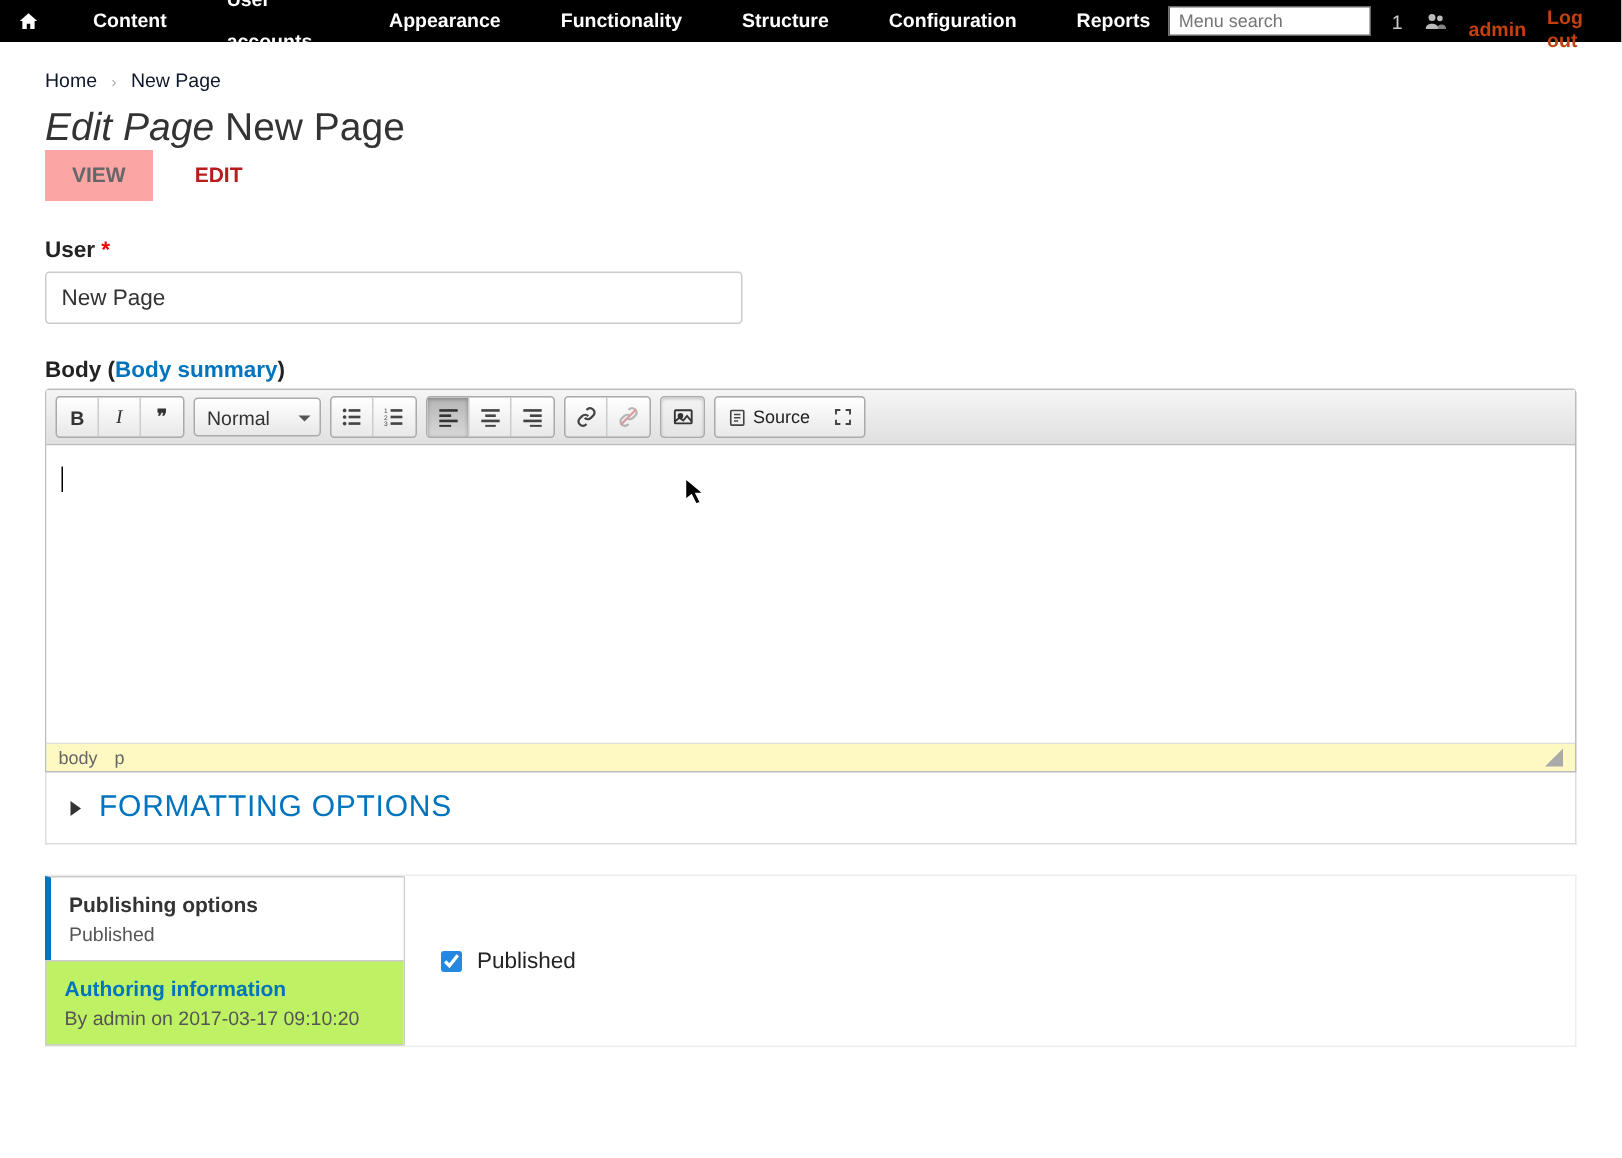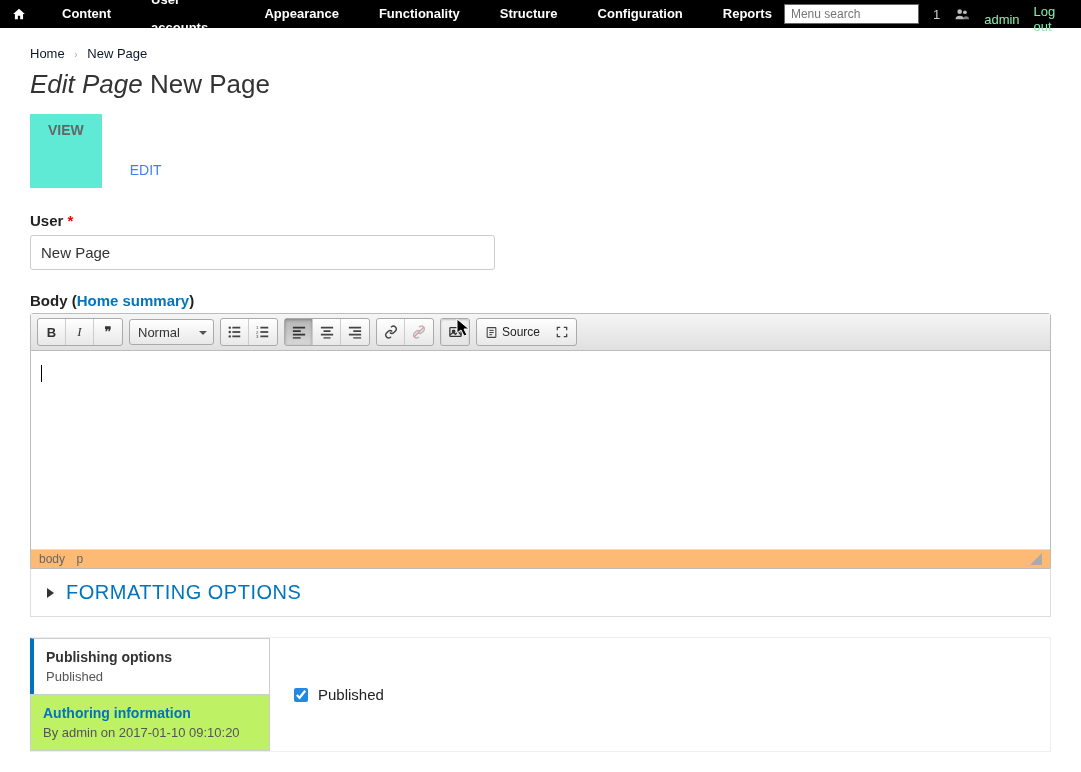--- a/index.html
+++ b/index.html
@@ -44,55 +44,54 @@
     background: #fff;
     border: 1px solid #666;
     height: 20px;
     width: 135px;
     padding: 1px 6px;
     font-size: 12px;
     color: #888;
   }
   .user-count { color: #ccc; font-size: 13px; }
   .user-icon svg { fill: #bbb; }
-  .admin-right .link { color: #86efac; font-weight: normal; cursor: pointer; margin-top: 10px; }
+  .admin-right .link { color: #c2410c; font-weight: bold; cursor: pointer; margin-top: 10px; }
 
   
   .content {
     padding: 18px 30px;
   }
   .breadcrumb {
     font-size: 13px;
     color: #888;
     margin-bottom: 8px;
   }
   .breadcrumb a { color: #0f172a; text-decoration: none; cursor: pointer; }
   .breadcrumb .sep { color: #aaa; margin: 0 6px; font-size: 10px; }
 
   h1.page-title {
     font-size: 26px;
     font-weight: normal;
     color: #333;
-    margin-bottom: 14px;
   }
   h1.page-title em { font-style: italic; }
 
   .tabs {
     display: flex;
     gap: 10px;
     margin-bottom: 24px;
   }
   .tab {
     padding: 8px 18px;
     font-size: 14px;
     font-weight: bold;
     cursor: pointer;
   }
-  .tab.inactive { background: #5eead4; color: #666; }
-  .tab.active { background: transparent; color: #3b82f6; font-weight: normal; border-bottom: 2px solid #fff; margin-top: 40px; }
+  .tab.inactive { background: #fca5a5; color: #666; }
+  .tab.active { background: transparent; color: #b91c1c; font-weight: bold; border-bottom: 2px solid #fff; }
 
   .form-label {
     font-weight: bold;
     font-size: 15px;
     margin-bottom: 6px;
     display: block;
   }
   .required-asterisk { color: #e00; }
 
   .text-input {
@@ -198,21 +197,21 @@
   }
   .editor-cursor {
     position: absolute;
     left: 10px;
     top: 14px;
     width: 1px;
     height: 17px;
     background: #000;
   }
   .editor-path {
-    background: #fdba74;
+    background: #fef9c3;
     border-top: 1px solid #ddd;
     padding: 2px 8px;
     font-size: 12px;
     color: #666;
     display: flex;
     justify-content: space-between;
     align-items: center;
   }
   .editor-path .path-items span { margin-right: 8px; }
   .resize-grip {
@@ -351,21 +350,21 @@
   </div>
 
   
   <label class="form-label">
     <span>User</span> <span class="required-asterisk">*</span>
   </label>
   <input class="text-input" type="text" value="New Page" style="">
 
   
   <div class="body-label">
-    <span>Body</span> (<span class="edit-link">Home summary</span>)
+    <span>Body</span> (<span class="edit-link">Body summary</span>)
   </div>
 
   
   <div class="editor-wrapper">
     <div class="editor-toolbar">
 
       <div class="tb-group">
         <div class="tb-btn">
             <b>B</b>
           </div>
@@ -495,21 +494,21 @@
 
   
   <div class="vtabs-wrapper">
     <div class="vtabs-list">
       <div class="vtab-item active">
         <div class="vtab-title">Publishing options</div>
         <div class="vtab-summary">Published</div>
       </div>
       <div class="vtab-item">
         <div class="vtab-title">Authoring information</div>
-        <div class="vtab-summary">By admin on 2017-01-10 09:10:20</div>
+        <div class="vtab-summary">By admin on 2017-03-17 09:10:20</div>
       </div>
     </div>
     <div class="vtabs-content">
       <label class="checkbox-row">
         <input type="checkbox" checked="" style="">
         <span>Published</span>
       </label>
     </div>
   </div>
 

